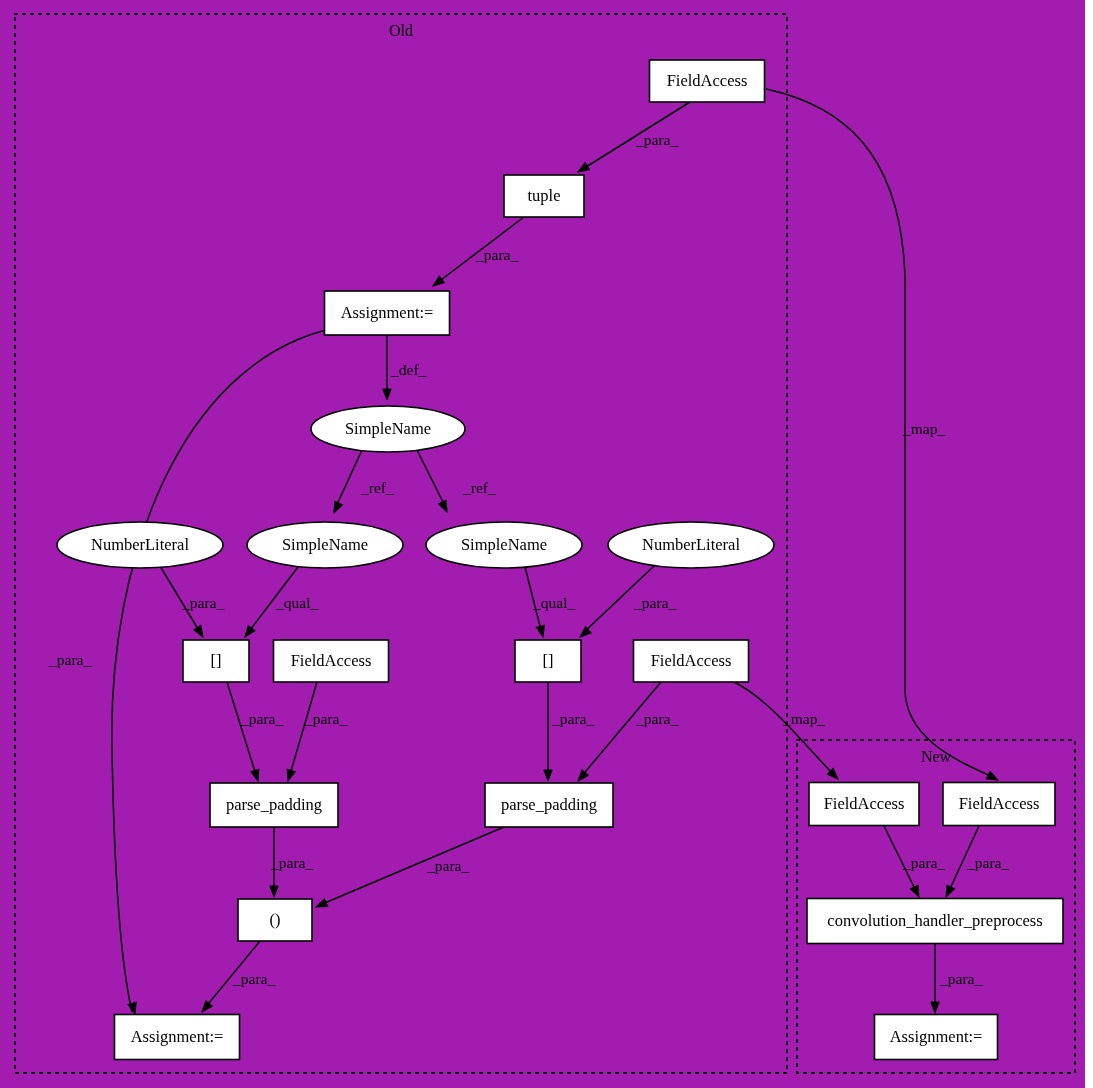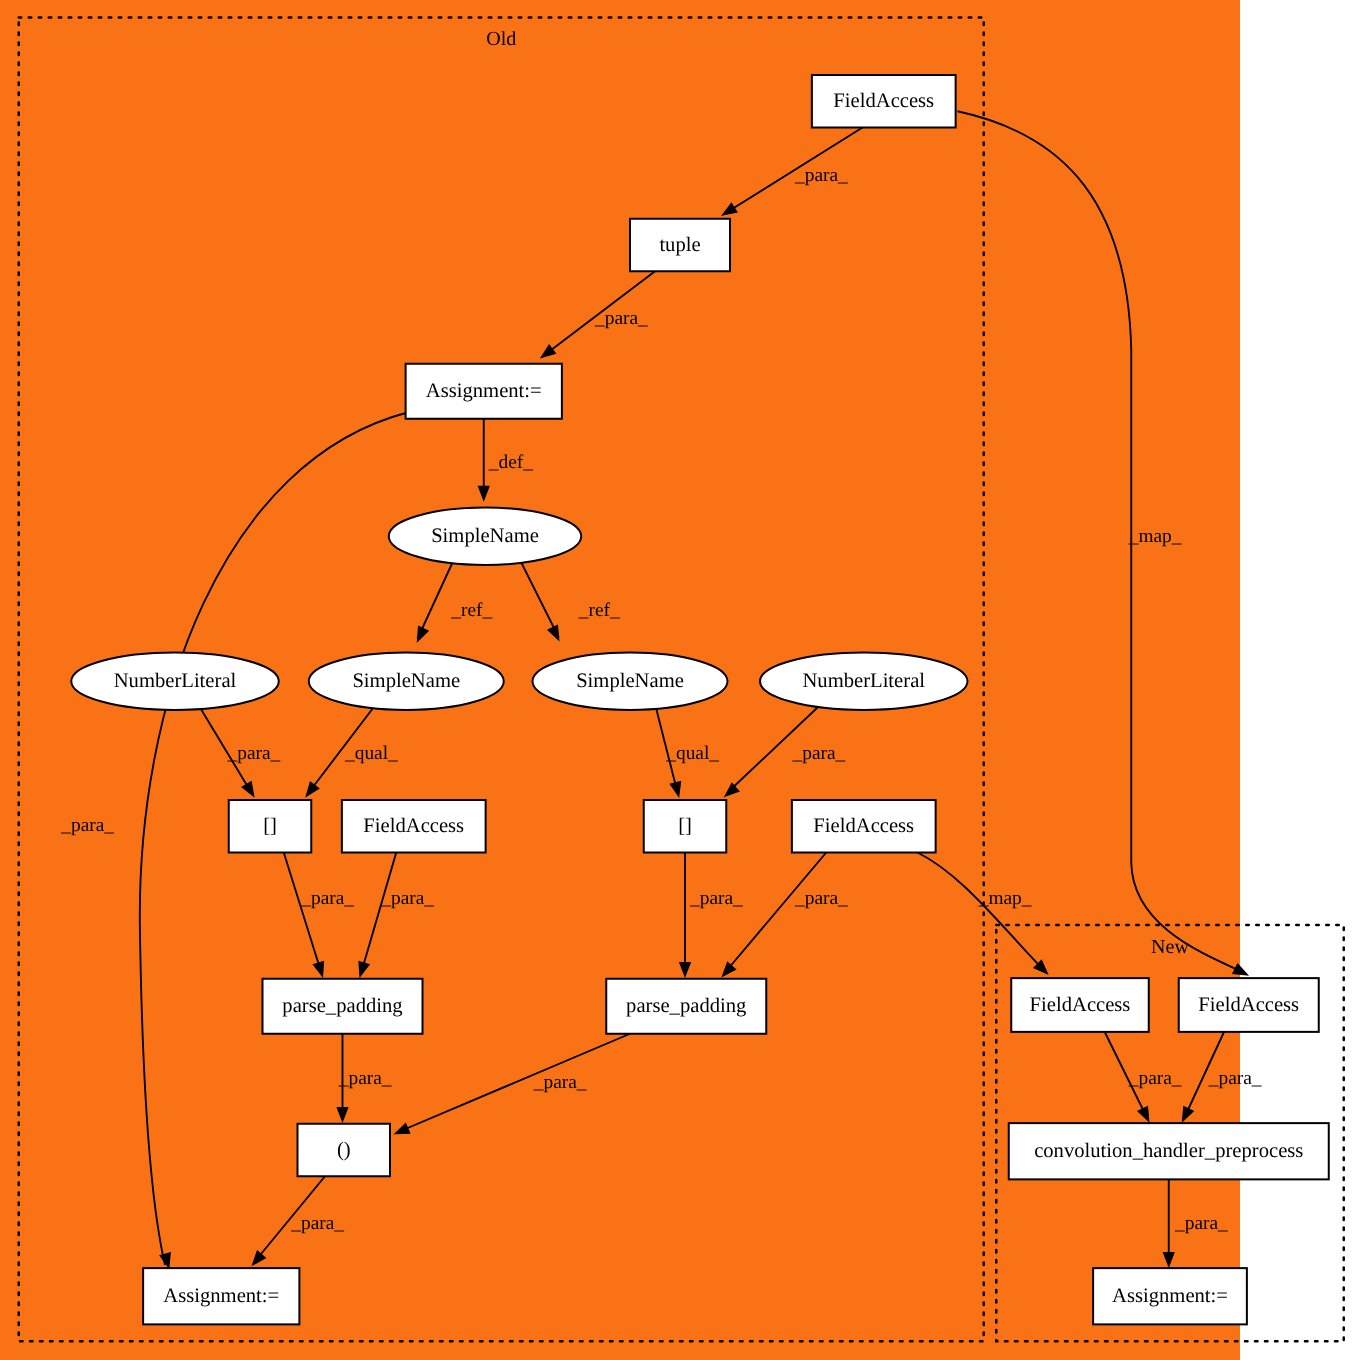--- a/index.html
+++ b/index.html
@@ -2,23 +2,23 @@
 <html><head>
 <meta charset="utf-8">
 <style>
   html, body {
     margin: 0;
     padding: 0;
     background: #ffffff;
   }
   #canvas {
     position: relative;
-    width: 992px;
+    width: 1085px;
     height: 1088px;
-    background: #f97316;
+    background: #a21caf;
     font-family: "Liberation Serif", "DejaVu Serif", serif;
   }
   svg#graph {
     position: absolute;
     left: 0;
     top: 0;
     width: 1093px;
     height: 1088px;
   }
   .cluster-box {

